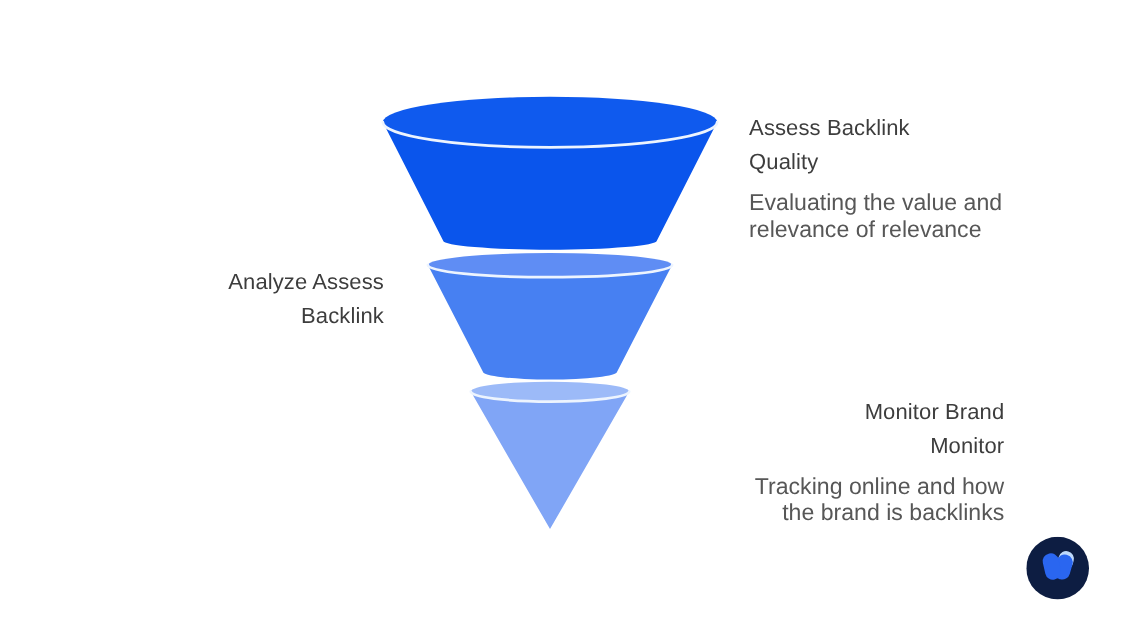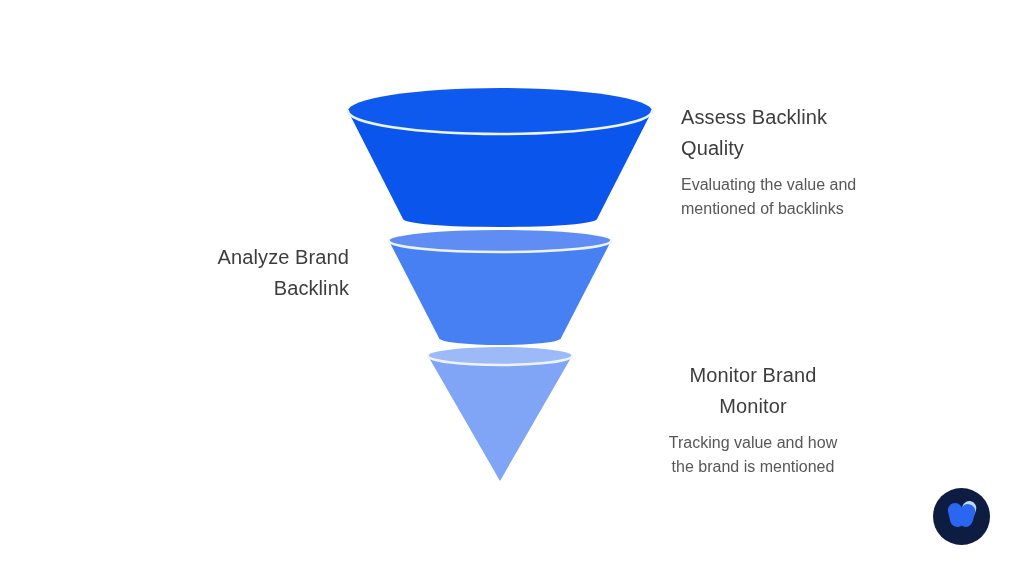--- a/index.html
+++ b/index.html
@@ -23,28 +23,28 @@
   }
   .label-title {
     font-size: 20px;
     line-height: 31px;
     font-weight: 400;
     color: #3d3d3d;
     letter-spacing: 0.1px;
   }
   .label-desc {
     margin-top: 9px;
-    font-size: 16px;
+    font-size: 21px;
     line-height: 24px;
     font-weight: 400;
     color: #575757;
   }
   .label-right-top  { left: 681px; top: 102px; text-align: left; }
   .label-left-mid   { right: 675px; top: 242px; text-align: right; }
-  .label-right-bot  { left: 593px; top: 360px; text-align: center; }
+  .label-right-bot  { left: 593px; top: 360px; text-align: right; }
   .brand-logo {
     position: absolute;
     left: 933px; top: 488px;
     width: 57px; height: 57px;
   }
 </style>
 </head>
 <body>
 
 <svg class="stage-canvas" viewBox="0 0 1024 576" aria-hidden="true">
@@ -68,42 +68,42 @@
   </g>
 </svg>
 
 <div class="label label-right-top">
   <div class="label-title">
     <span>Assess Backlink</span><br>
     <span>Quality</span>
   </div>
   <div class="label-desc">
     <span>Evaluating the value and</span><br>
-    <span>mentioned of backlinks</span>
+    <span>relevance of relevance</span>
   </div>
 </div>
 
 <div class="label label-left-mid">
   <div class="label-title">
-    <span>Analyze Brand</span><br>
+    <span>Analyze Assess</span><br>
     <span>Backlink</span>
   </div>
   <div class="label-desc">
     <br>
   </div>
 </div>
 
 <div class="label label-right-bot">
   <div class="label-title">
     <span>Monitor Brand</span><br>
     <span>Monitor</span>
   </div>
   <div class="label-desc">
-    <span>Tracking value and how</span><br>
-    <span>the brand is mentioned</span>
+    <span>Tracking online and how</span><br>
+    <span>the brand is backlinks</span>
   </div>
 </div>
 
 <svg class="brand-logo" viewBox="0 0 57 57" aria-hidden="true">
   <circle cx="28.5" cy="28.5" r="28.5" fill="#0d1d42"></circle>
   <rect x="29" y="13" width="14" height="17" rx="7" transform="rotate(16 36 21)" fill="#bfd9fb"></rect>
   <rect x="26.5" y="16" width="14.5" height="23" rx="7" transform="rotate(16 33.75 27.5)" fill="#2a66f0"></rect>
   <rect x="16" y="15" width="14.5" height="24" rx="7" transform="rotate(-13 23.25 27)" fill="#2a66f0"></rect>
 </svg>
 

